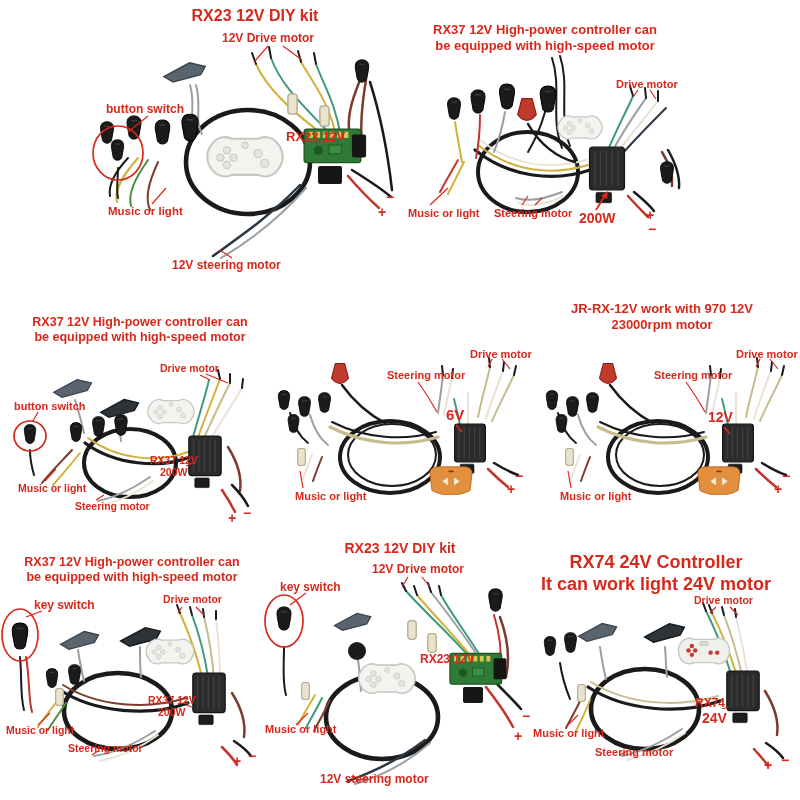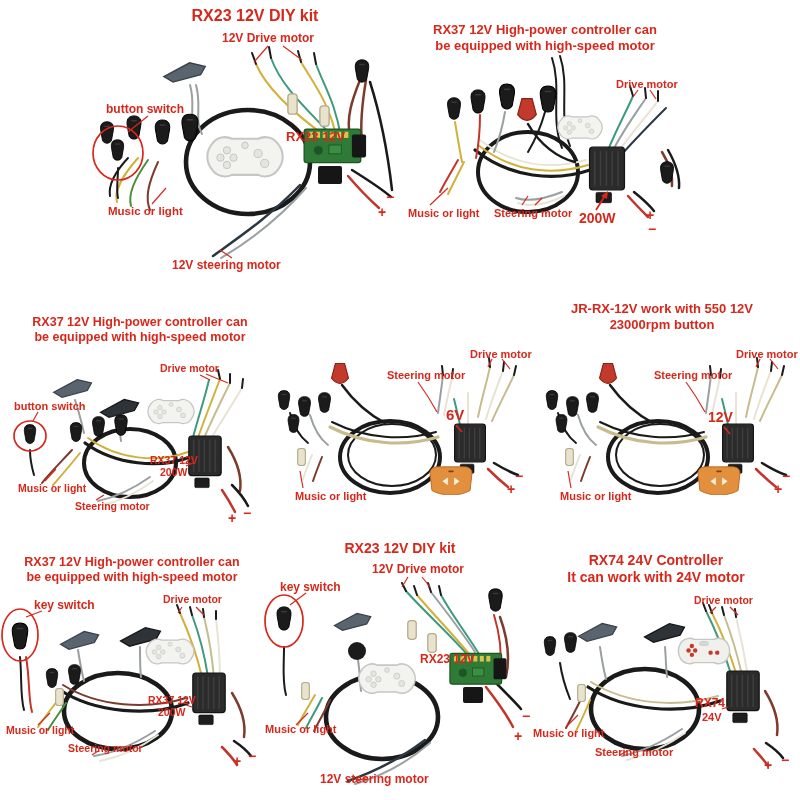--- a/index.html
+++ b/index.html
@@ -370,22 +370,22 @@
       <use href="#remO" x="166" y="180" width="46" height="30"></use>
       <g>
         <path d="M156,97 C164,108 170,118 175,127" class="ld"></path>
         <path d="M230,74 L226,82" class="ld"></path>
           <path d="M240,74 L248,84" class="ld"></path>
         <path d="M194,142 L200,149" class="ann"></path>
         <path d="M41,203 L38,186" class="ld"></path>
       </g>
     </svg>
     <div class="title" style="top:16px;left:0;right:6px;font-size:13px">
-      <div>JR-RX-12V work with 550 12V</div>
-      <div>23000rpm button</div>
+      <div>JR-RX-12V work with 970 12V</div>
+      <div>23000rpm motor</div>
     </div>
     <div class="lbl" style="left:124px;top:84px">Steering motor</div>
     <div class="lbl" style="left:206px;top:63px">Drive motor</div>
     <div class="lbl" style="left:178px;top:125px;font-size:14px">12V</div>
     <div class="lbl" style="left:30px;top:205px">Music or light</div>
     <div class="sign" style="left:244px;top:197px">+</div>
     <div class="sign" style="left:252px;top:184px">−</div>
   </div>
 
   <div class="panel" style="left:0;top:535px;width:260px;height:265px">
@@ -541,26 +541,26 @@
       <use href="#remR" x="146" y="100" width="56" height="32"></use>
       <use href="#ctrlD" x="192" y="130" width="42" height="60"></use>
       <g>
         <path d="M186,72 L180,78" class="ld"></path>
           <path d="M200,72 L208,80" class="ld"></path>
         <path d="M192,174 L198,172" class="ld"></path>
         <path d="M36,192 L48,180" class="ld"></path>
         <path d="M90,220 L97,216" class="ld"></path>
       </g>
     </svg>
-    <div class="title" style="top:17px;left:0;right:18px;font-size:14px">
+    <div class="title" style="top:17px;left:0;right:18px;font-size:18px">
       <div>RX74 24V Controller</div>
-      <div>It can work with 24V motor</div>
+      <div>It can work light 24V motor</div>
     </div>
     <div class="lbl" style="left:164px;top:60px;font-size:10.5px">Drive motor</div>
     <div class="lbl" style="left:165px;top:162px;font-size:12px">RX74</div>
-    <div class="lbl" style="left:172px;top:176px;font-size:11px">24V</div>
+    <div class="lbl" style="left:172px;top:176px;font-size:14px">24V</div>
     <div class="lbl" style="left:3px;top:192px">Music or light</div>
     <div class="lbl" style="left:65px;top:211px">Steering motor</div>
     <div class="sign" style="left:234px;top:223px">+</div>
     <div class="sign" style="left:251px;top:218px">−</div>
   </div>
 
 </div>
 
 </body></html>

